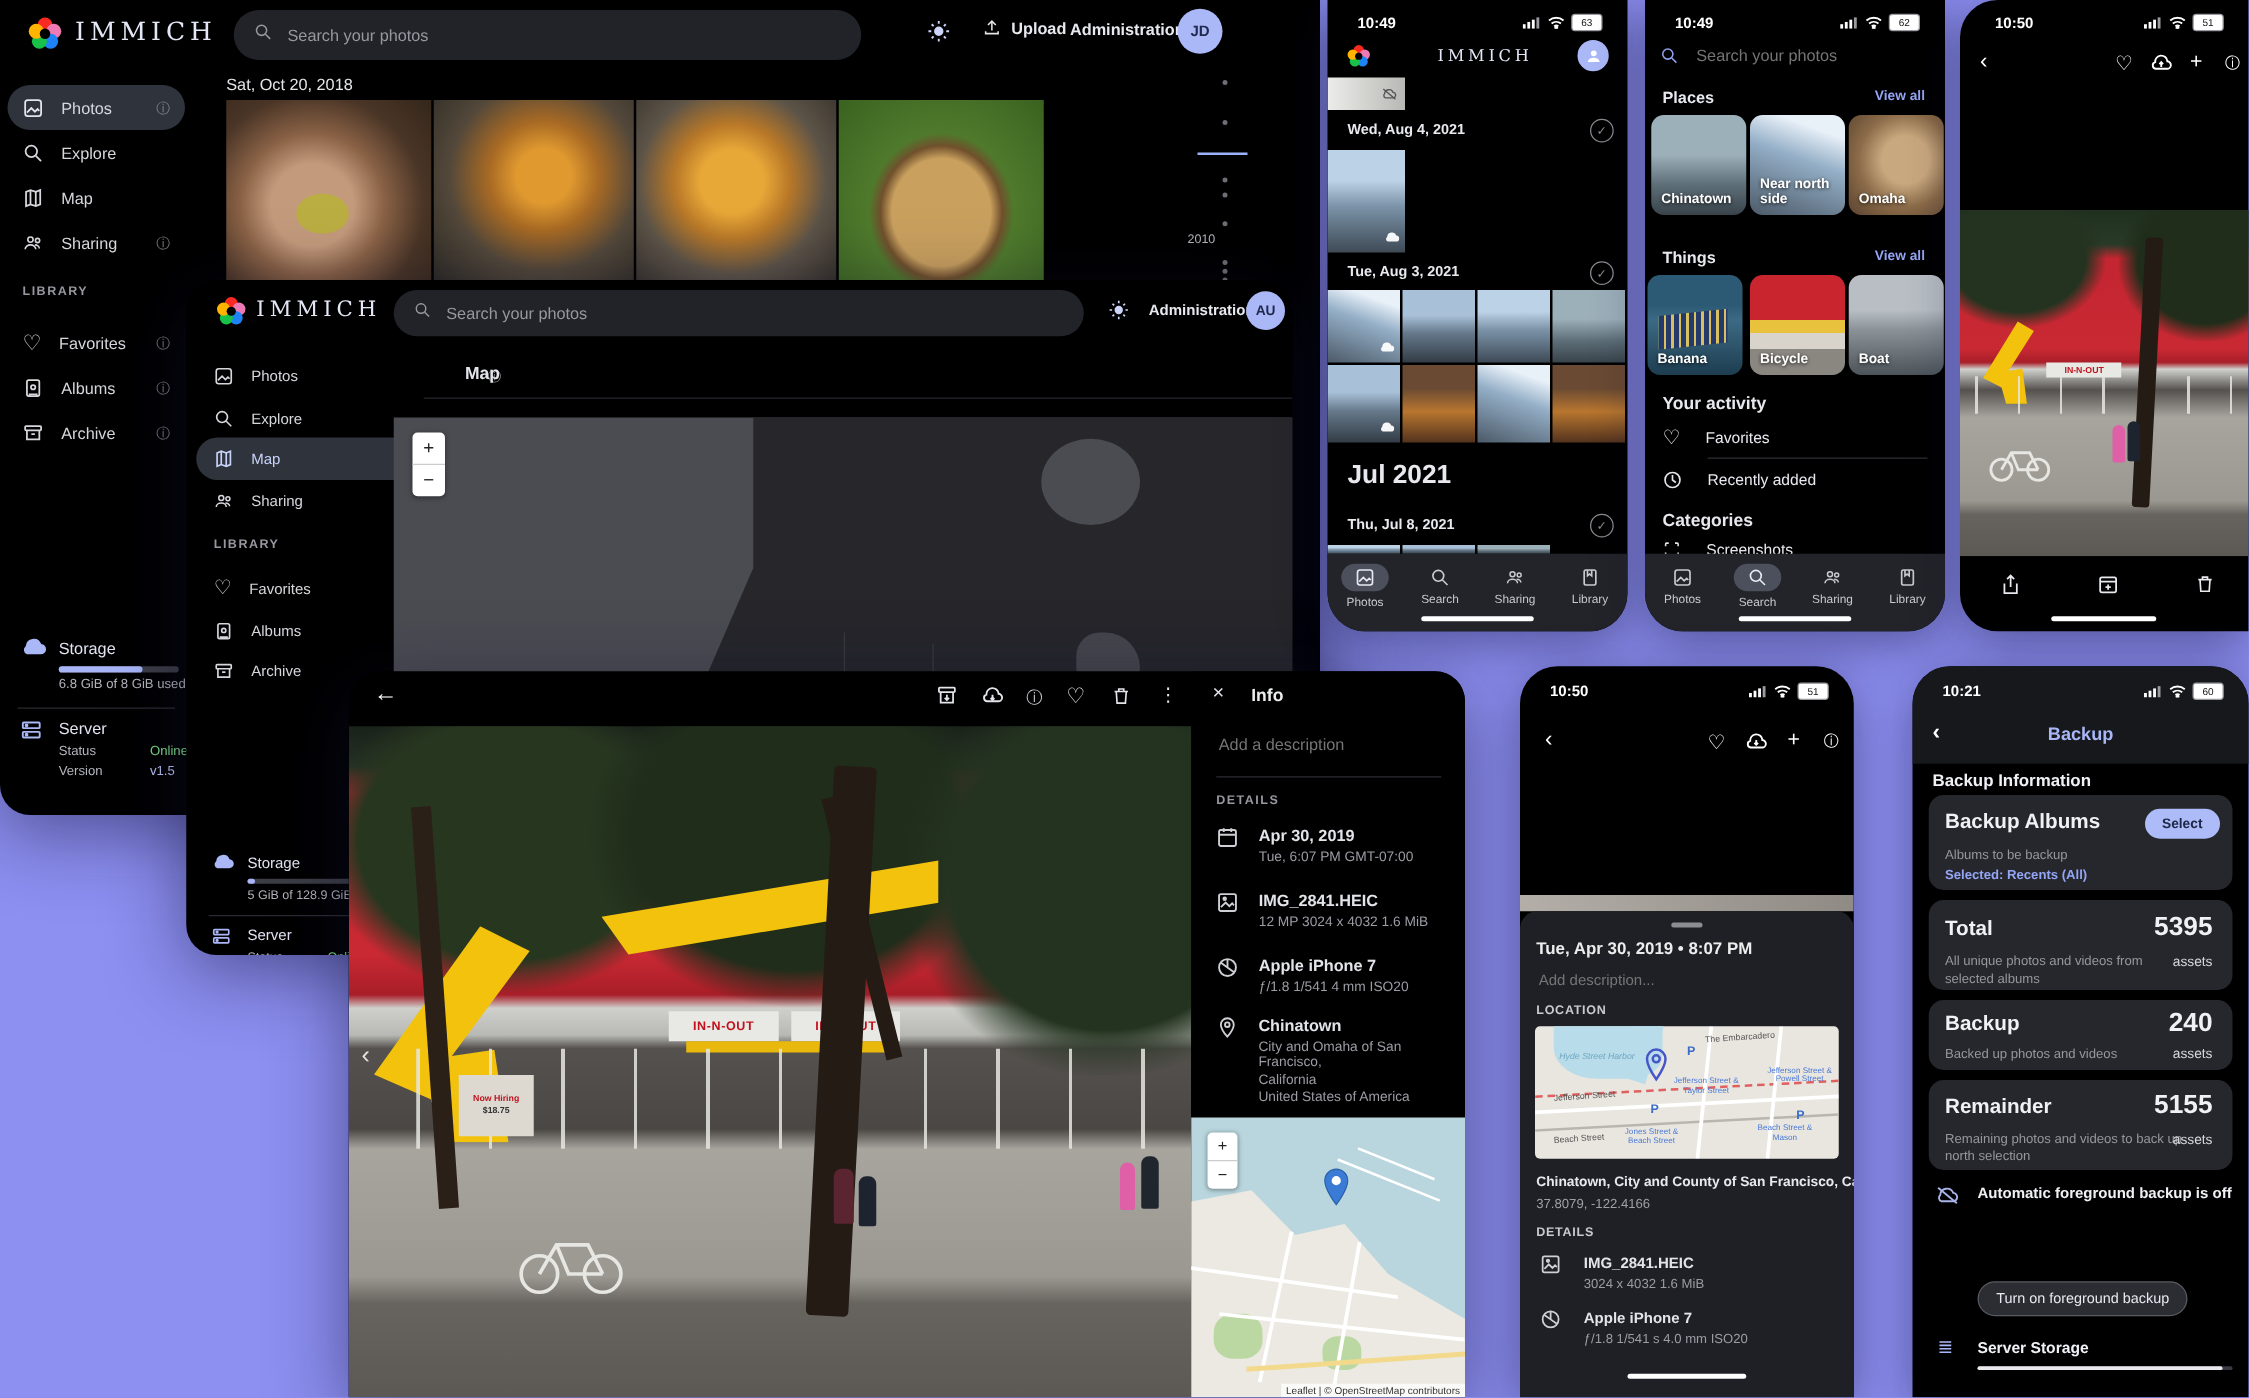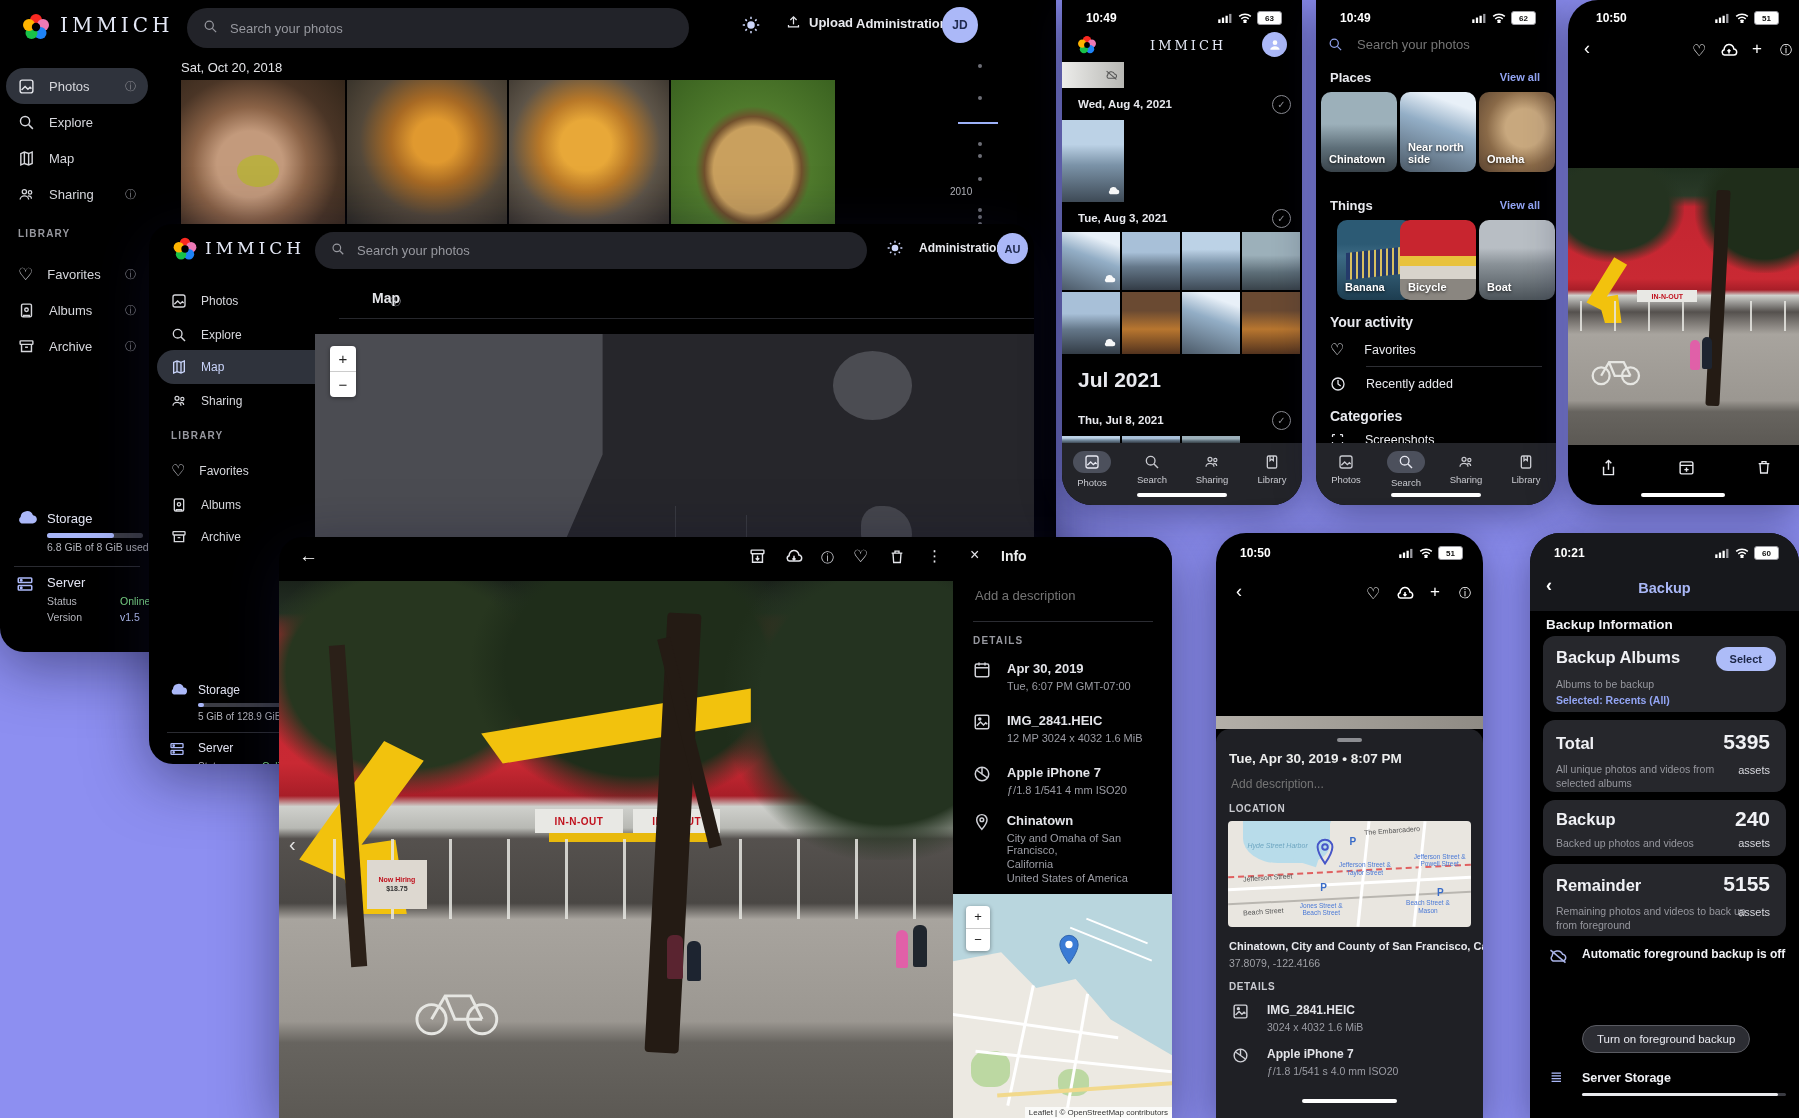--- a/index.html
+++ b/index.html
@@ -24,21 +24,21 @@
   .cluster{position:absolute;background:#b9c4f2;color:#1e2746;border-radius:50%;display:flex;align-items:center;justify-content:center;font-size:10px;font-weight:bold;box-shadow:0 0 0 4px rgba(185,196,242,.25);}
   .maplbl{position:absolute;color:#9c9da5;font-size:9px;}
   .zoomctl{position:absolute;width:26px;background:#fff;border-radius:4px;color:#222;text-align:center;font-size:15px;line-height:25px;box-shadow:0 1px 4px rgba(0,0,0,.4);}
   .zoomctl div+div{border-top:1px solid #ccc;}
   .irow{position:absolute;display:flex;gap:16px;align-items:flex-start;}
   .irow .tt{font-size:13px;color:#e3e4e9;font-weight:bold;}
   .irow .st{font-size:11px;color:#9b9ca4;margin-top:4px;}
   .statusbar{position:absolute;left:0;right:0;top:0;height:28px;display:flex;align-items:center;justify-content:space-between;padding:8px 20px 0 24px;box-sizing:border-box;}
   .stime{font-size:12px;font-weight:bold;color:#fff;}
   .sicons{display:flex;align-items:center;gap:5px;}
-  .batt{width:23px;height:12px;border:1px solid #9a9aa0;border-radius:3px;background:#fff;color:#111;font-size:8px;font-weight:bold;display:flex;align-items:center;justify-content:center;}
+  .batt{width:23px;height:12px;border:1px solid #9a9aa0;border-radius:3px;background:#fff;color:#111;font-size:8px;font-weight:normal;display:flex;align-items:center;justify-content:center;}
   .navbar{position:absolute;left:0;right:0;background:#232429;display:flex;justify-content:space-around;align-items:flex-start;padding-top:8px;}
   .navit{display:flex;flex-direction:column;align-items:center;gap:4px;width:56px;color:#c9cad0;font-size:9.5px;}
   .navpill{background:#4c505c;border-radius:13px;padding:3px 11px;display:flex;}
   .homebar{position:absolute;height:4px;border-radius:2px;background:#fff;}
   .card{position:absolute;border-radius:10px;overflow:hidden;}
   .card .clabel{position:absolute;left:8px;bottom:7px;font-size:11px;font-weight:bold;color:#fff;text-shadow:0 1px 3px rgba(0,0,0,.8);}
   .viewall{position:absolute;color:#93a5f4;font-size:11px;font-weight:bold;}
   .bk-card{position:absolute;background:#26272c;border-radius:12px;}
   .bk-title{position:absolute;font-size:16.5px;font-weight:bold;color:#f0f1f5;}
   .bk-val{position:absolute;font-size:21px;font-weight:bold;color:#f0f1f5;text-align:right;right:16px;}
@@ -636,21 +636,21 @@
         <span class="clabel">Chinatown</span>
       </div>
   <div class="card g-city2" style="left:84px;top:92px;width:76px;height:80px;">
         <span class="clabel">Near north side</span>
       </div>
   <div class="card g-rock" style="left:163px;top:92px;width:76px;height:80px;">
         <span class="clabel">Omaha</span>
       </div>
   <span class="txt" style="left:14px;top:198px;font-size:13px;font-weight:bold;">Things</span>
   <span class="viewall" style="right:16px;top:199px;">View all</span>
-  <div class="card g-banana" style="left:21px;top:220px;width:76px;height:80px;">
+  <div class="card g-banana" style="left:2px;top:220px;width:76px;height:80px;">
         <span class="clabel">Banana</span>
       </div>
   <div class="card g-innout-sm" style="left:84px;top:220px;width:76px;height:80px;">
         <span class="clabel">Bicycle</span>
       </div>
   <div class="card g-boat" style="left:163px;top:220px;width:76px;height:80px;">
         <span class="clabel">Boat</span>
       </div>
   <span class="txt" style="left:14px;top:314px;font-size:14px;font-weight:bold;">Your activity</span>
   <div class="abs" style="left:14px;top:340px;display:flex;align-items:center;gap:20px;">
@@ -904,21 +904,21 @@
   <div class="bk-card" style="left:13px;top:267px;width:243px;height:56px;">
     <span class="bk-title" style="left:13px;top:10px;">Backup</span>
     <span class="bk-val" style="top:7px;">240</span>
     <span class="bk-desc" style="left:13px;top:36px;">Backed up photos and videos</span>
     <span class="bk-unit" style="top:37px;">assets</span>
   </div>
 
   <div class="bk-card" style="left:13px;top:331px;width:243px;height:72px;">
     <span class="bk-title" style="left:13px;top:12px;">Remainder</span>
     <span class="bk-val" style="top:8px;">5155</span>
-    <span class="bk-desc" style="left:13px;top:40px;"><span>Remaining photos and videos to back up</span><br><span>from foreground</span></span>
+    <span class="bk-desc" style="left:13px;top:40px;"><span>Remaining photos and videos to back up</span><br><span>north selection</span></span>
     <span class="bk-unit" style="top:42px;">assets</span>
   </div>
 
   <span class="abs" style="left:18px;top:415px;">
     <svg width="20" height="16" viewBox="0 0 24 18" fill="none" stroke="#aab4e8" stroke-width="1.8">
           <path d="M6 15h11a4 4 0 0 0 .5-8A6.5 6.5 0 0 0 5 9a3.6 3.6 0 0 0 1 6z"></path>
           <line x1="3" y1="2" x2="21" y2="17"></line>
         </svg>
   </span>
   <span class="txt" style="left:52px;top:414px;font-size:12px;font-weight:bold;color:#f0f1f5;">Automatic foreground backup is off</span>

